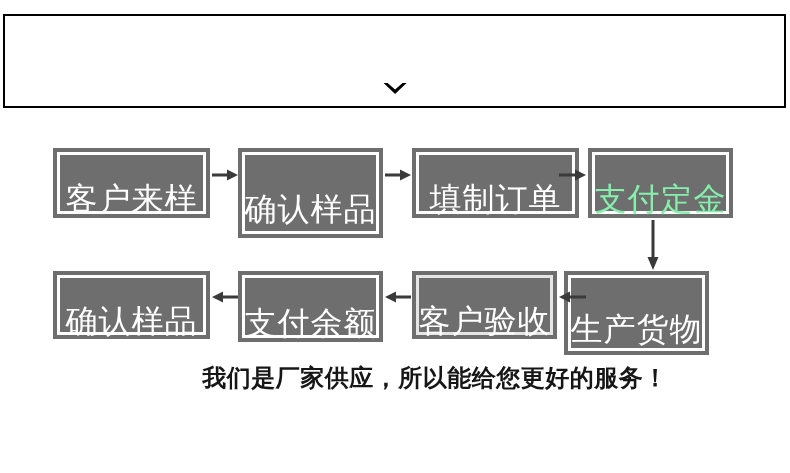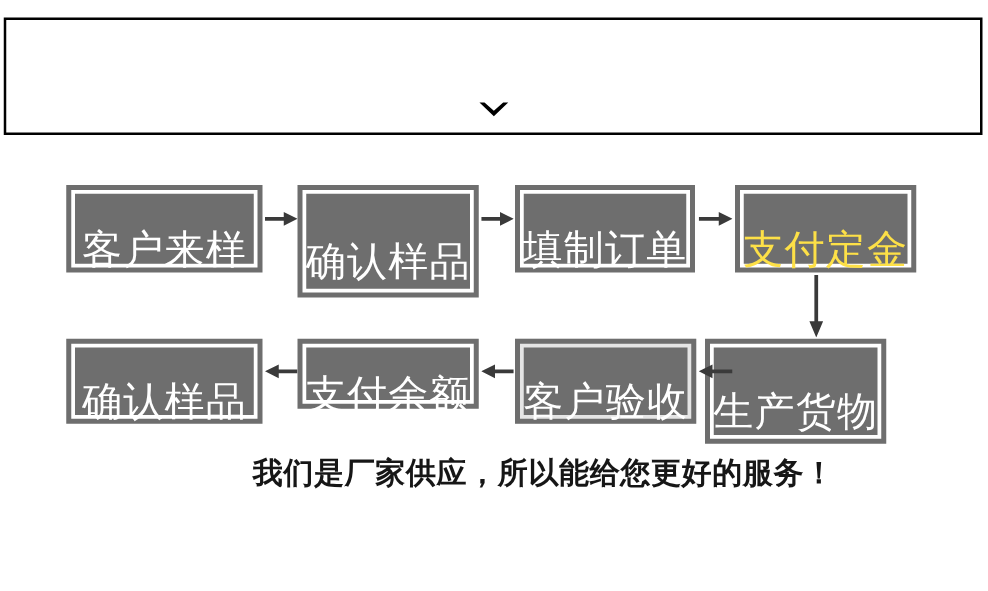--- a/index.html
+++ b/index.html
@@ -125,36 +125,36 @@
       <div class="node" style="left: 53px; top: 148px; width: 157px; height: 70px; border-color: rgb(110, 110, 110); background: rgb(255, 255, 255);">
         <div class="node-inner" style="background: rgb(110, 110, 110);">
           <div class="node-label" style="color: rgb(255, 255, 255);">客户来样</div>
         </div>
       </div>
       <div class="node" style="left: 238px; top: 148px; width: 145px; height: 90px; border-color: rgb(110, 110, 110); background: rgb(255, 255, 255);">
         <div class="node-inner" style="background: rgb(110, 110, 110);">
           <div class="node-label" style="color: rgb(255, 255, 255);">确认样品</div>
         </div>
       </div>
-      <div class="node" style="left: 412px; top: 148px; width: 144px; height: 70px; border-color: rgb(110, 110, 110); background: rgb(255, 255, 255);">
+      <div class="node" style="left: 412px; top: 148px; width: 167px; height: 70px; border-color: rgb(110, 110, 110); background: rgb(255, 255, 255);">
         <div class="node-inner" style="background: rgb(110, 110, 110);">
           <div class="node-label" style="color: rgb(255, 255, 255);">填制订单</div>
         </div>
       </div>
       <div class="node" style="left: 588px; top: 148px; width: 145px; height: 70px; border-color: rgb(110, 110, 110); background: rgb(255, 255, 255);">
         <div class="node-inner" style="background: rgb(110, 110, 110);">
-          <div class="node-label" style="color: #fde047;">支付定金</div>
+          <div class="node-label" style="color: #86efac;">支付定金</div>
         </div>
       </div>
       <div class="node" style="left: 53px; top: 271px; width: 157px; height: 68px; border-color: rgb(110, 110, 110); background: rgb(255, 255, 255);">
         <div class="node-inner" style="background: rgb(110, 110, 110);">
           <div class="node-label" style="color: rgb(255, 255, 255);">确认样品</div>
         </div>
       </div>
-      <div class="node" style="left: 238px; top: 271px; width: 145px; height: 56px; border-color: rgb(110, 110, 110); background: rgb(255, 255, 255);">
+      <div class="node" style="left: 238px; top: 271px; width: 145px; height: 71px; border-color: rgb(110, 110, 110); background: rgb(255, 255, 255);">
         <div class="node-inner" style="background: rgb(110, 110, 110);">
           <div class="node-label" style="color: rgb(255, 255, 255);">支付余额</div>
         </div>
       </div>
       <div class="node" style="left: 412px; top: 271px; width: 145px; height: 68px; border-color: rgb(110, 110, 110); background: #e5e5e5;">
         <div class="node-inner" style="background: rgb(110, 110, 110);">
           <div class="node-label" style="color: rgb(255, 255, 255);">客户验收</div>
         </div>
       </div>
       <div class="node" style="left: 564px; top: 271px; width: 145px; height: 84px; border-color: rgb(110, 110, 110); background: rgb(255, 255, 255);">

